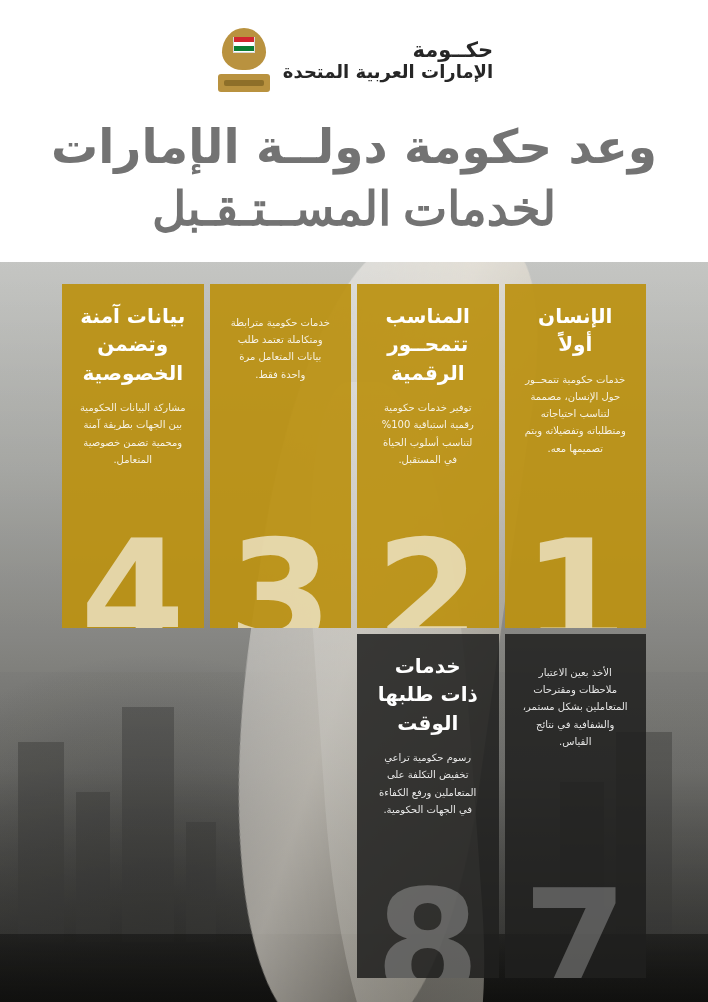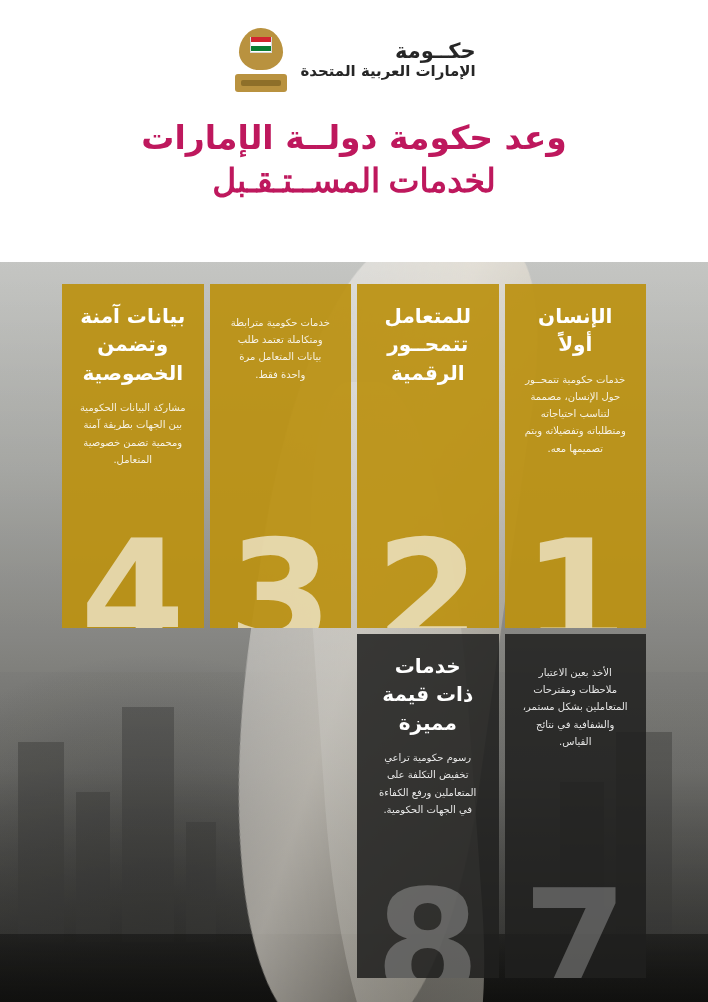--- a/index.html
+++ b/index.html
@@ -90,29 +90,29 @@
     text-align: right;
     line-height: 1.15;
   }
   .wordmark .w1 {
     font-size: 21px;
     font-weight: bold;
     color: #262626;
     letter-spacing: 1px;
   }
   .wordmark .w2 {
-    font-size: 15px;
+    font-size: 18px;
     font-weight: bold;
     color: #262626;
   }
   .title {
     text-align: center;
-    color: #be185d;
-    font-weight: bold;
-    font-size: 33px;
+    color: #737373;
+    font-weight: bold;
+    font-size: 47px;
     line-height: 1.32;
     margin-top: 22px;
     letter-spacing: 1px;
     padding: 0 30px;
   }
   .title .line2 {
     display: block;
     font-family: Liberation Serif, serif;
   }
 
@@ -283,24 +283,25 @@
       <h3>
         <span>الإنسان</span><br>
         <span>أولاً</span>
       </h3>
       <p>خدمات حكومية تتمحــور حول الإنسان، مصممة لتناسب احتياجاته ومتطلباته وتفضيلاته ويتم تصميمها معه.</p>
       <div class="num">1</div>
     </div>
 
     <div class="card gold">
       <h3>
-        <span>للمتعامل</span><br>
+        <span>المناسب</span><br>
         <span>تتمحــور</span><br>
         <span>الرقمية</span>
       </h3>
+      <p>توفير خدمات حكومية رقمية استباقية 100% لتناسب أسلوب الحياة في المستقبل.</p>
       <div class="num">2</div>
     </div>
 
     <div class="card gold">
       <p>خدمات حكومية مترابطة ومتكاملة تعتمد طلب بيانات المتعامل مرة واحدة فقط.</p>
       <div class="num">3</div>
     </div>
 
     <div class="card gold">
       <h3>
@@ -315,21 +316,21 @@
 
 
     <div class="card dark">
       <p>الأخذ بعين الاعتبار ملاحظات ومقترحات المتعاملين بشكل مستمر، والشفافية في نتائج القياس.</p>
       <div class="num">7</div>
     </div>
 
     <div class="card dark">
       <h3>
         <span>خدمات</span><br>
-        <span>ذات قيمة</span><br>
-        <span>مميزة</span>
+        <span>ذات طلبها</span><br>
+        <span>الوقت</span>
       </h3>
       <p>رسوم حكومية تراعي تخفيض التكلفة على المتعاملين ورفع الكفاءة في الجهات الحكومية.</p>
       <div class="num">8</div>
     </div>
 
   </div>
 </div>
 
 </body></html>

